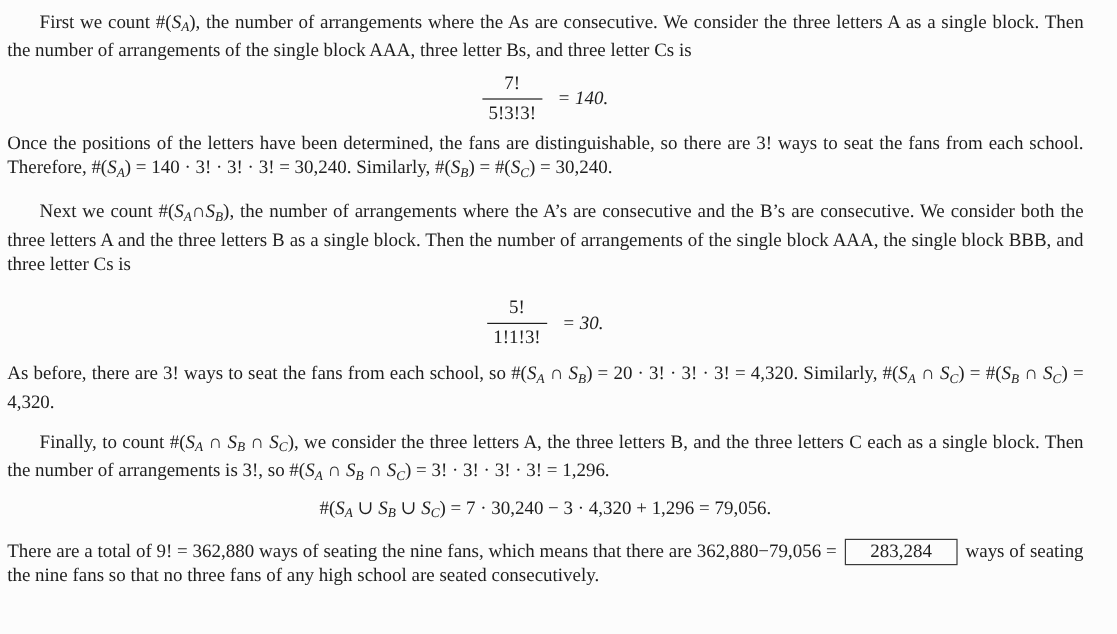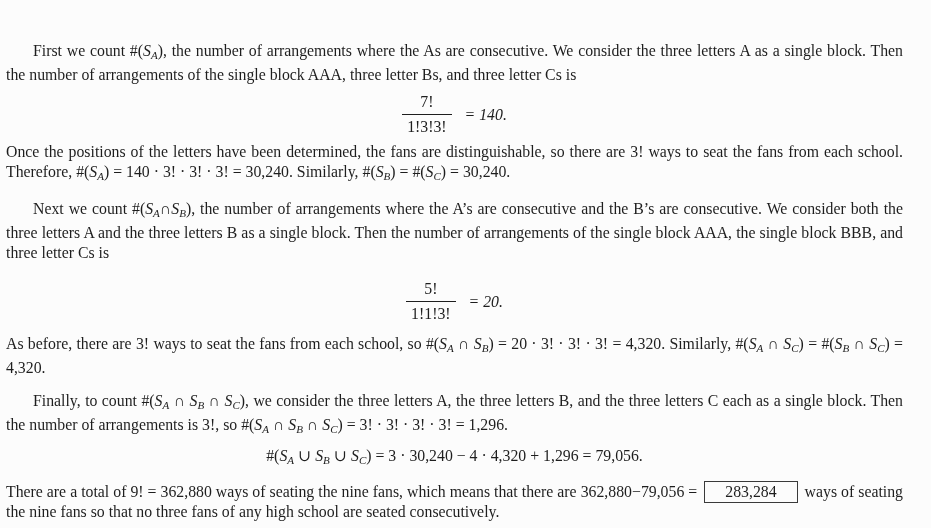--- a/index.html
+++ b/index.html
@@ -10,21 +10,21 @@
     box-sizing: border-box;
     padding: 9px 28px 6px 6px;
     overflow: hidden;
     font-family: "Liberation Serif", "DejaVu Serif", serif;
     font-size: 15.8px;
     line-height: 20px;
     color: #1e1e1e;
     background: #fcfcfc;
   }
   .para { margin: 0; text-align: justify; }
-  .indent { text-indent: 27px; margin-top: 32px; }
+  .indent { text-indent: 27px; }
   .gap { margin-top: 13px; }
   .gap-sm { margin-top: 12px; }
   .eq { text-align: center; margin: 7px 0 5px; }
   .eq-2 { margin: 16px 0 10px; }
   .eq-3 { margin: 6px 0 5px; }
   .frac { display: inline-block; vertical-align: middle; text-align: center; }
   .frac .num { display: block; border-bottom: 1.3px solid #1e1e1e; padding: 0 5px 2px; }
   .frac .den { display: block; padding: 2px 5px 0; }
   .rhs { display: inline-block; vertical-align: middle; margin-left: 9px; font-style: italic; }
   .sub { font-style: italic; font-size: 0.7em; vertical-align: -0.28em; }
@@ -39,41 +39,41 @@
 </head>
 <body>
 
 <main class="page">
 
   <p class="para indent"><span>First we count #(</span><span class="it">S</span><span class="sub">A</span><span>), the number of arrangements where the As are consecutive. We consider the three letters A as a single block. Then the number of arrangements of the single block AAA, three letter Bs, and three letter Cs is</span></p>
 
   <div class="eq eq-1">
     <span class="frac">
       <span class="num">7!</span>
-      <span class="den">1!3!3!</span>
+      <span class="den">5!3!3!</span>
     </span>
     <span class="rhs">= 140.</span>
   </div>
 
   <p class="para"><span>Once the positions of the letters have been determined, the fans are distinguishable, so there are 3! ways to seat the fans from each school. Therefore, #(</span><span class="it">S</span><span class="sub">A</span><span>) = 140 · 3! · 3! · 3! = 30,240. Similarly, #(</span><span class="it">S</span><span class="sub">B</span><span>) = #(</span><span class="it">S</span><span class="sub">C</span><span>) = 30,240.</span></p>
 
   <p class="para indent gap"><span>Next we count #(</span><span class="it">S</span><span class="sub">A</span><span>∩</span><span class="it">S</span><span class="sub">B</span><span>), the number of arrangements where the A’s are consecutive and the B’s are consecutive. We consider both the three letters A and the three letters B as a single block. Then the number of arrangements of the single block AAA, the single block BBB, and three letter Cs is</span></p>
 
   <div class="eq eq-2">
     <span class="frac">
       <span class="num">5!</span>
       <span class="den">1!1!3!</span>
     </span>
-    <span class="rhs">= 20.</span>
+    <span class="rhs">= 30.</span>
   </div>
 
   <p class="para"><span>As before, there are 3! ways to seat the fans from each school, so #(</span><span class="it">S</span><span class="sub">A</span><span> ∩ </span><span class="it">S</span><span class="sub">B</span><span>) = 20 · 3! · 3! · 3! = 4,320. Similarly, #(</span><span class="it">S</span><span class="sub">A</span><span> ∩ </span><span class="it">S</span><span class="sub">C</span><span>) = #(</span><span class="it">S</span><span class="sub">B</span><span> ∩ </span><span class="it">S</span><span class="sub">C</span><span>) = 4,320.</span></p>
 
   <p class="para indent gap"><span>Finally, to count #(</span><span class="it">S</span><span class="sub">A</span><span> ∩ </span><span class="it">S</span><span class="sub">B</span><span> ∩ </span><span class="it">S</span><span class="sub">C</span><span>), we consider the three letters A, the three letters B, and the three letters C each as a single block. Then the number of arrangements is 3!, so #(</span><span class="it">S</span><span class="sub">A</span><span> ∩ </span><span class="it">S</span><span class="sub">B</span><span> ∩ </span><span class="it">S</span><span class="sub">C</span><span>) = 3! · 3! · 3! · 3! = 1,296.</span></p>
 
 
   <div class="eq eq-3">
-    <span><span>#(</span><span class="it">S</span><span class="sub">A</span><span> ∪ </span><span class="it">S</span><span class="sub">B</span><span> ∪ </span><span class="it">S</span><span class="sub">C</span><span>) = 3 · 30,240 − 4 · 4,320 + 1,296 = 79,056.</span></span>
+    <span><span>#(</span><span class="it">S</span><span class="sub">A</span><span> ∪ </span><span class="it">S</span><span class="sub">B</span><span> ∪ </span><span class="it">S</span><span class="sub">C</span><span>) = 7 · 30,240 − 3 · 4,320 + 1,296 = 79,056.</span></span>
   </div>
 
   <p class="para gap-sm"><span>There are a total of 9! = 362,880 ways of seating the nine fans, which means that there are 362,880−79,056 = </span><span class="boxed">283,284</span><span> ways of seating the nine fans so that no three fans of any high school are seated consecutively.</span></p>
 
 </main>
 
 </body></html>

